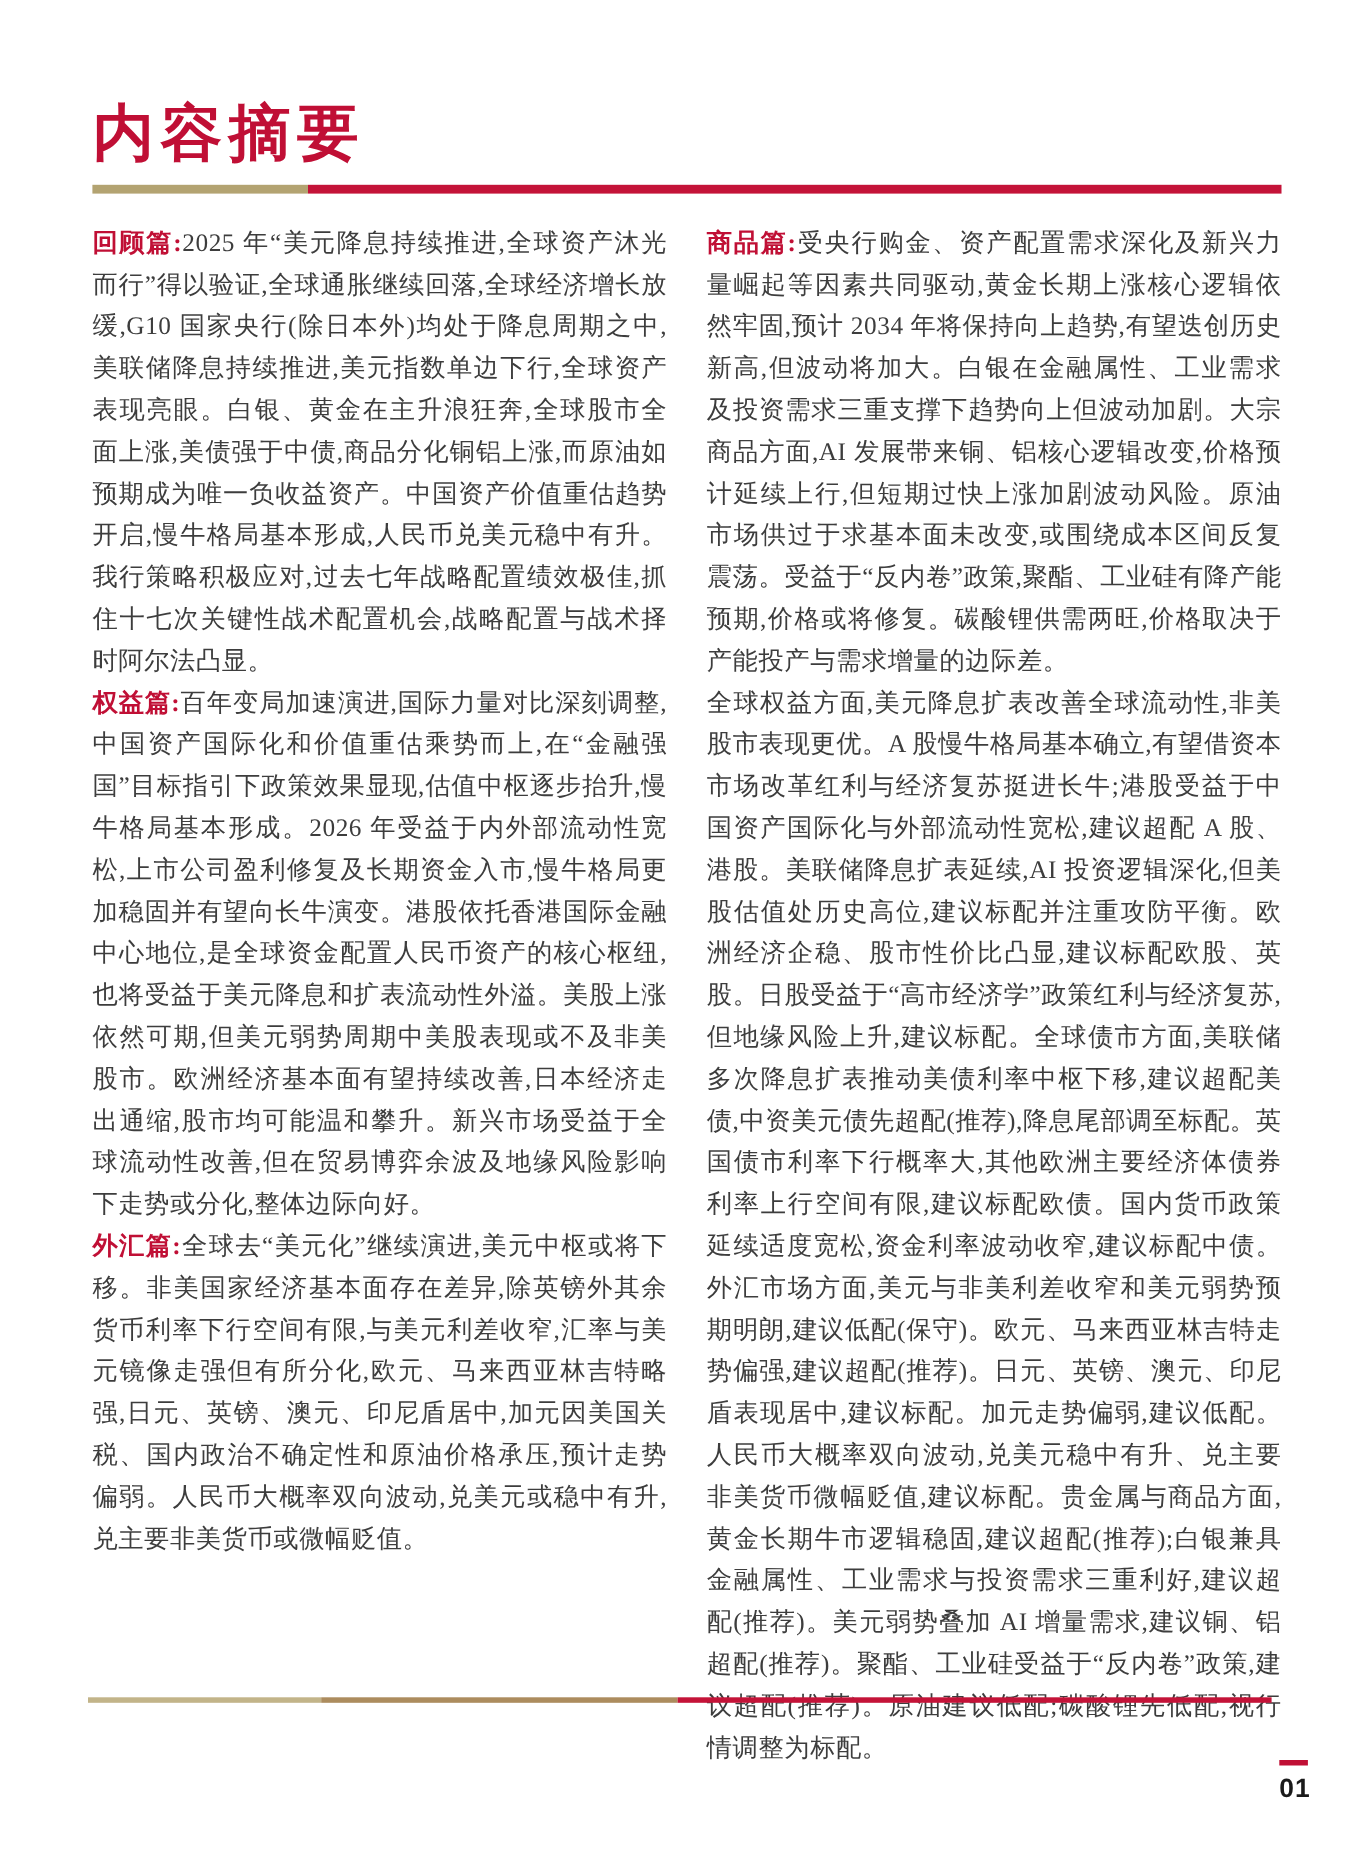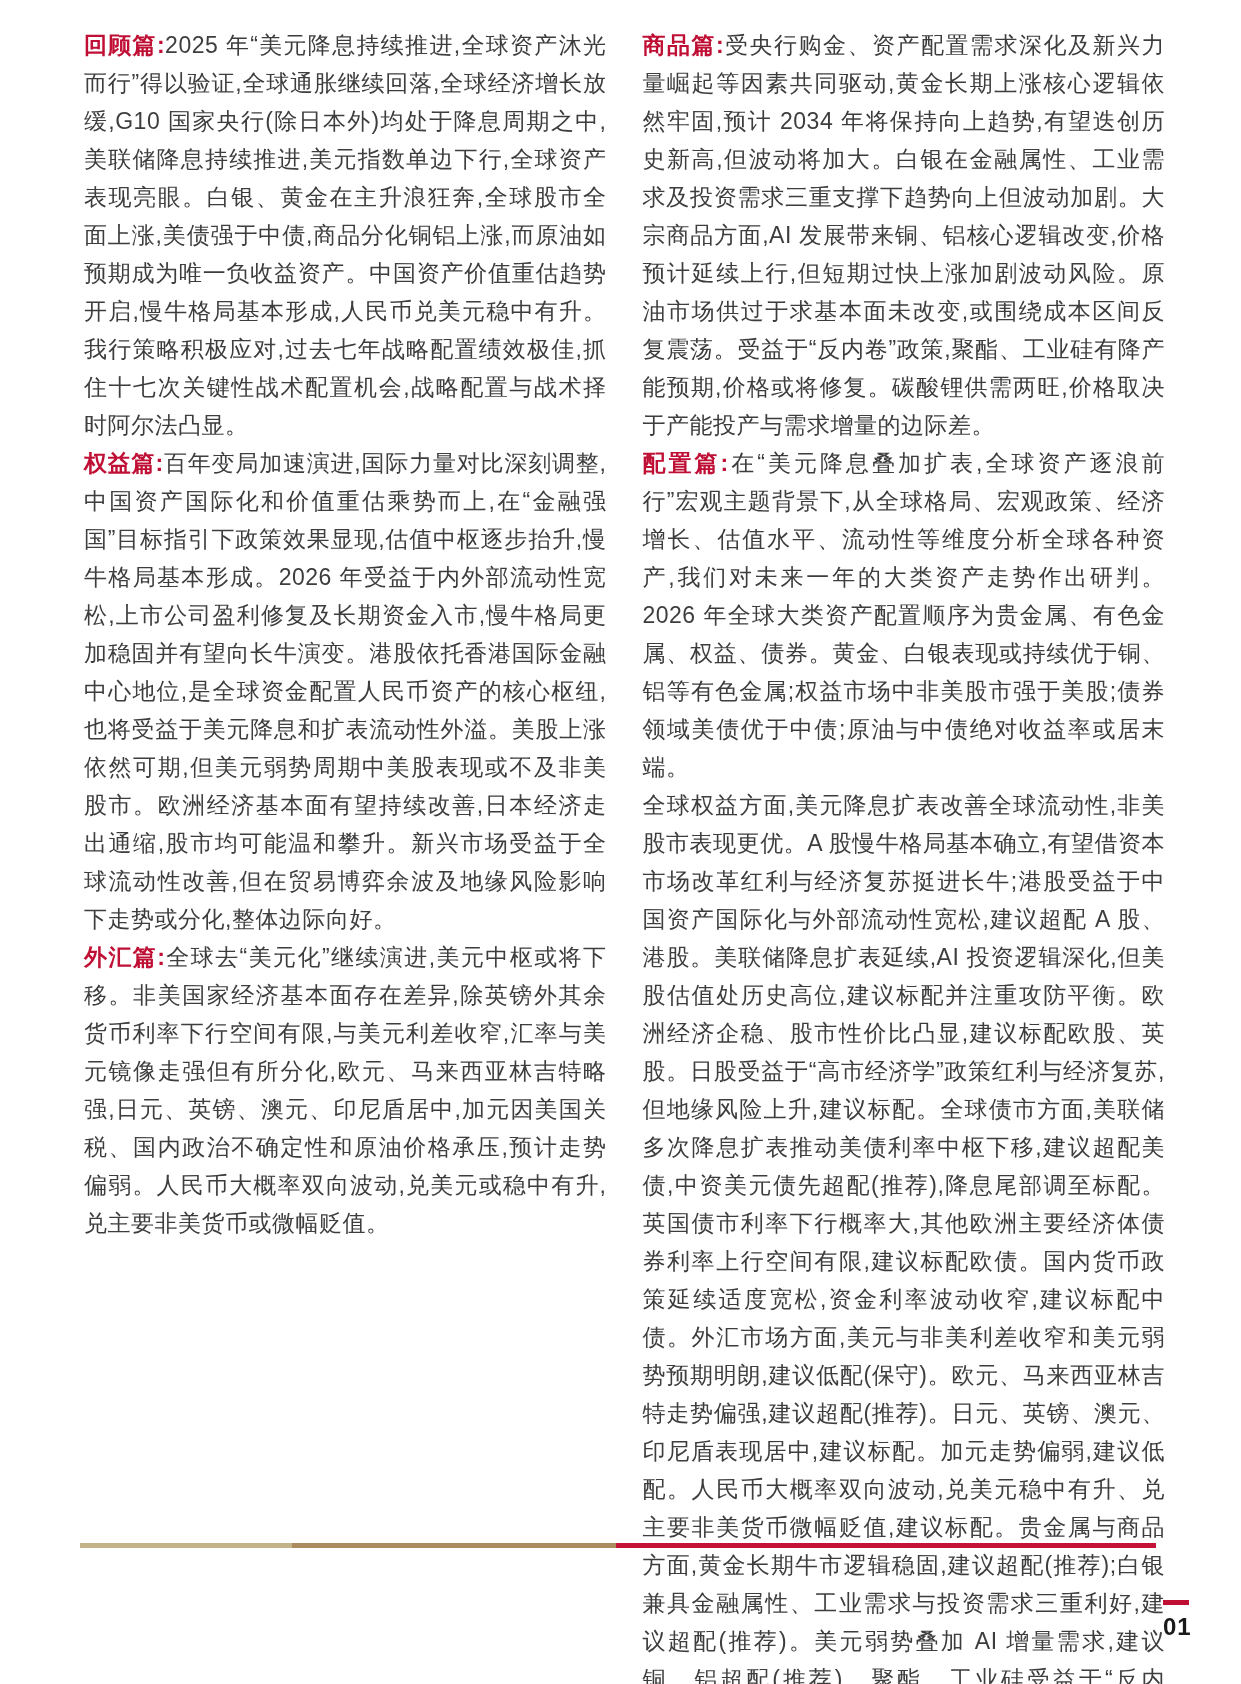--- a/index.html
+++ b/index.html
@@ -48,20 +48,21 @@
     flex: 1;
     min-width: 0;
   }
   .col p {
     margin: 0;
     font-size: 23px;
     line-height: 38px;
     text-align: justify;
     color: var(--body_text, #3d3d3d);
     letter-spacing: 0.5px;
+    font-family: Liberation Serif, serif;
   }
   .section-label {
     color: var(--accent_red, #c00f35);
     font-weight: bold;
   }
   .footer-rule {
     position: absolute;
     left: 80px;
     top: 1543px;
     width: 1076px;
@@ -89,32 +90,38 @@
     font-weight: bold;
     color: var(--page_number_text, #1a1a1a);
     letter-spacing: 1px;
   }
 </style>
 </head>
 <body>
 
 <div class="page">
 
+  <header>
+    <h1 class="doc-title">内容摘要</h1>
+    <div class="title-rule">
+      <span class="seg-gold"></span>
+      <span class="seg-red"></span>
+    </div>
+  </header>
 
   <main class="columns">
 
     <section class="col">
       <p><span class="section-label">回顾篇:</span><span>2025 年“美元降息持续推进,全球资产沐光而行”得以验证,全球通胀继续回落,全球经济增长放缓,G10 国家央行(除日本外)均处于降息周期之中,美联储降息持续推进,美元指数单边下行,全球资产表现亮眼。白银、黄金在主升浪狂奔,全球股市全面上涨,美债强于中债,商品分化铜铝上涨,而原油如预期成为唯一负收益资产。中国资产价值重估趋势开启,慢牛格局基本形成,人民币兑美元稳中有升。我行策略积极应对,过去七年战略配置绩效极佳,抓住十七次关键性战术配置机会,战略配置与战术择时阿尔法凸显。</span></p>
       <p><span class="section-label">权益篇:</span><span>百年变局加速演进,国际力量对比深刻调整,中国资产国际化和价值重估乘势而上,在“金融强国”目标指引下政策效果显现,估值中枢逐步抬升,慢牛格局基本形成。2026 年受益于内外部流动性宽松,上市公司盈利修复及长期资金入市,慢牛格局更加稳固并有望向长牛演变。港股依托香港国际金融中心地位,是全球资金配置人民币资产的核心枢纽,也将受益于美元降息和扩表流动性外溢。美股上涨依然可期,但美元弱势周期中美股表现或不及非美股市。欧洲经济基本面有望持续改善,日本经济走出通缩,股市均可能温和攀升。新兴市场受益于全球流动性改善,但在贸易博弈余波及地缘风险影响下走势或分化,整体边际向好。</span></p>
       <p><span class="section-label">外汇篇:</span><span>全球去“美元化”继续演进,美元中枢或将下移。非美国家经济基本面存在差异,除英镑外其余货币利率下行空间有限,与美元利差收窄,汇率与美元镜像走强但有所分化,欧元、马来西亚林吉特略强,日元、英镑、澳元、印尼盾居中,加元因美国关税、国内政治不确定性和原油价格承压,预计走势偏弱。人民币大概率双向波动,兑美元或稳中有升,兑主要非美货币或微幅贬值。</span></p>
     </section>
 
     <section class="col">
       <p><span class="section-label">商品篇:</span><span>受央行购金、资产配置需求深化及新兴力量崛起等因素共同驱动,黄金长期上涨核心逻辑依然牢固,预计 2034 年将保持向上趋势,有望迭创历史新高,但波动将加大。白银在金融属性、工业需求及投资需求三重支撑下趋势向上但波动加剧。大宗商品方面,AI 发展带来铜、铝核心逻辑改变,价格预计延续上行,但短期过快上涨加剧波动风险。原油市场供过于求基本面未改变,或围绕成本区间反复震荡。受益于“反内卷”政策,聚酯、工业硅有降产能预期,价格或将修复。碳酸锂供需两旺,价格取决于产能投产与需求增量的边际差。</span></p>
-      <p><span class="section-label">配置篇:</span><span>在“美元降息叠加扩表,全球资产逐浪前行”宏观主题背景下,从全球格局、宏观政策、经济增长、估值水平、流动性等维度分析全球各种资产,我们对未来一年的大类资产走势作出研判。2026 年全球大类资产配置顺序为贵金属、有色金属、权益、债券。黄金、白银表现或持续优于铜、铝等有色金属;权益市场中非美股市强于美股;债券领域美债优于中债;原油与中债绝对收益率或居末端。</span></p>
       <p><span class="section-label"></span><span>全球权益方面,美元降息扩表改善全球流动性,非美股市表现更优。A 股慢牛格局基本确立,有望借资本市场改革红利与经济复苏挺进长牛;港股受益于中国资产国际化与外部流动性宽松,建议超配 A 股、港股。美联储降息扩表延续,AI 投资逻辑深化,但美股估值处历史高位,建议标配并注重攻防平衡。欧洲经济企稳、股市性价比凸显,建议标配欧股、英股。日股受益于“高市经济学”政策红利与经济复苏,但地缘风险上升,建议标配。全球债市方面,美联储多次降息扩表推动美债利率中枢下移,建议超配美债,中资美元债先超配(推荐),降息尾部调至标配。英国债市利率下行概率大,其他欧洲主要经济体债券利率上行空间有限,建议标配欧债。国内货币政策延续适度宽松,资金利率波动收窄,建议标配中债。外汇市场方面,美元与非美利差收窄和美元弱势预期明朗,建议低配(保守)。欧元、马来西亚林吉特走势偏强,建议超配(推荐)。日元、英镑、澳元、印尼盾表现居中,建议标配。加元走势偏弱,建议低配。人民币大概率双向波动,兑美元稳中有升、兑主要非美货币微幅贬值,建议标配。贵金属与商品方面,黄金长期牛市逻辑稳固,建议超配(推荐);白银兼具金融属性、工业需求与投资需求三重利好,建议超配(推荐)。美元弱势叠加 AI 增量需求,建议铜、铝超配(推荐)。聚酯、工业硅受益于“反内卷”政策,建议超配(推荐)。原油建议低配;碳酸锂先低配,视行情调整为标配。</span></p>
     </section>
 
   </main>
 
   <footer>
     <div class="footer-rule">
       <span class="seg-gold-light"></span>
       <span class="seg-tan-dark"></span>
       <span class="seg-red"></span>

